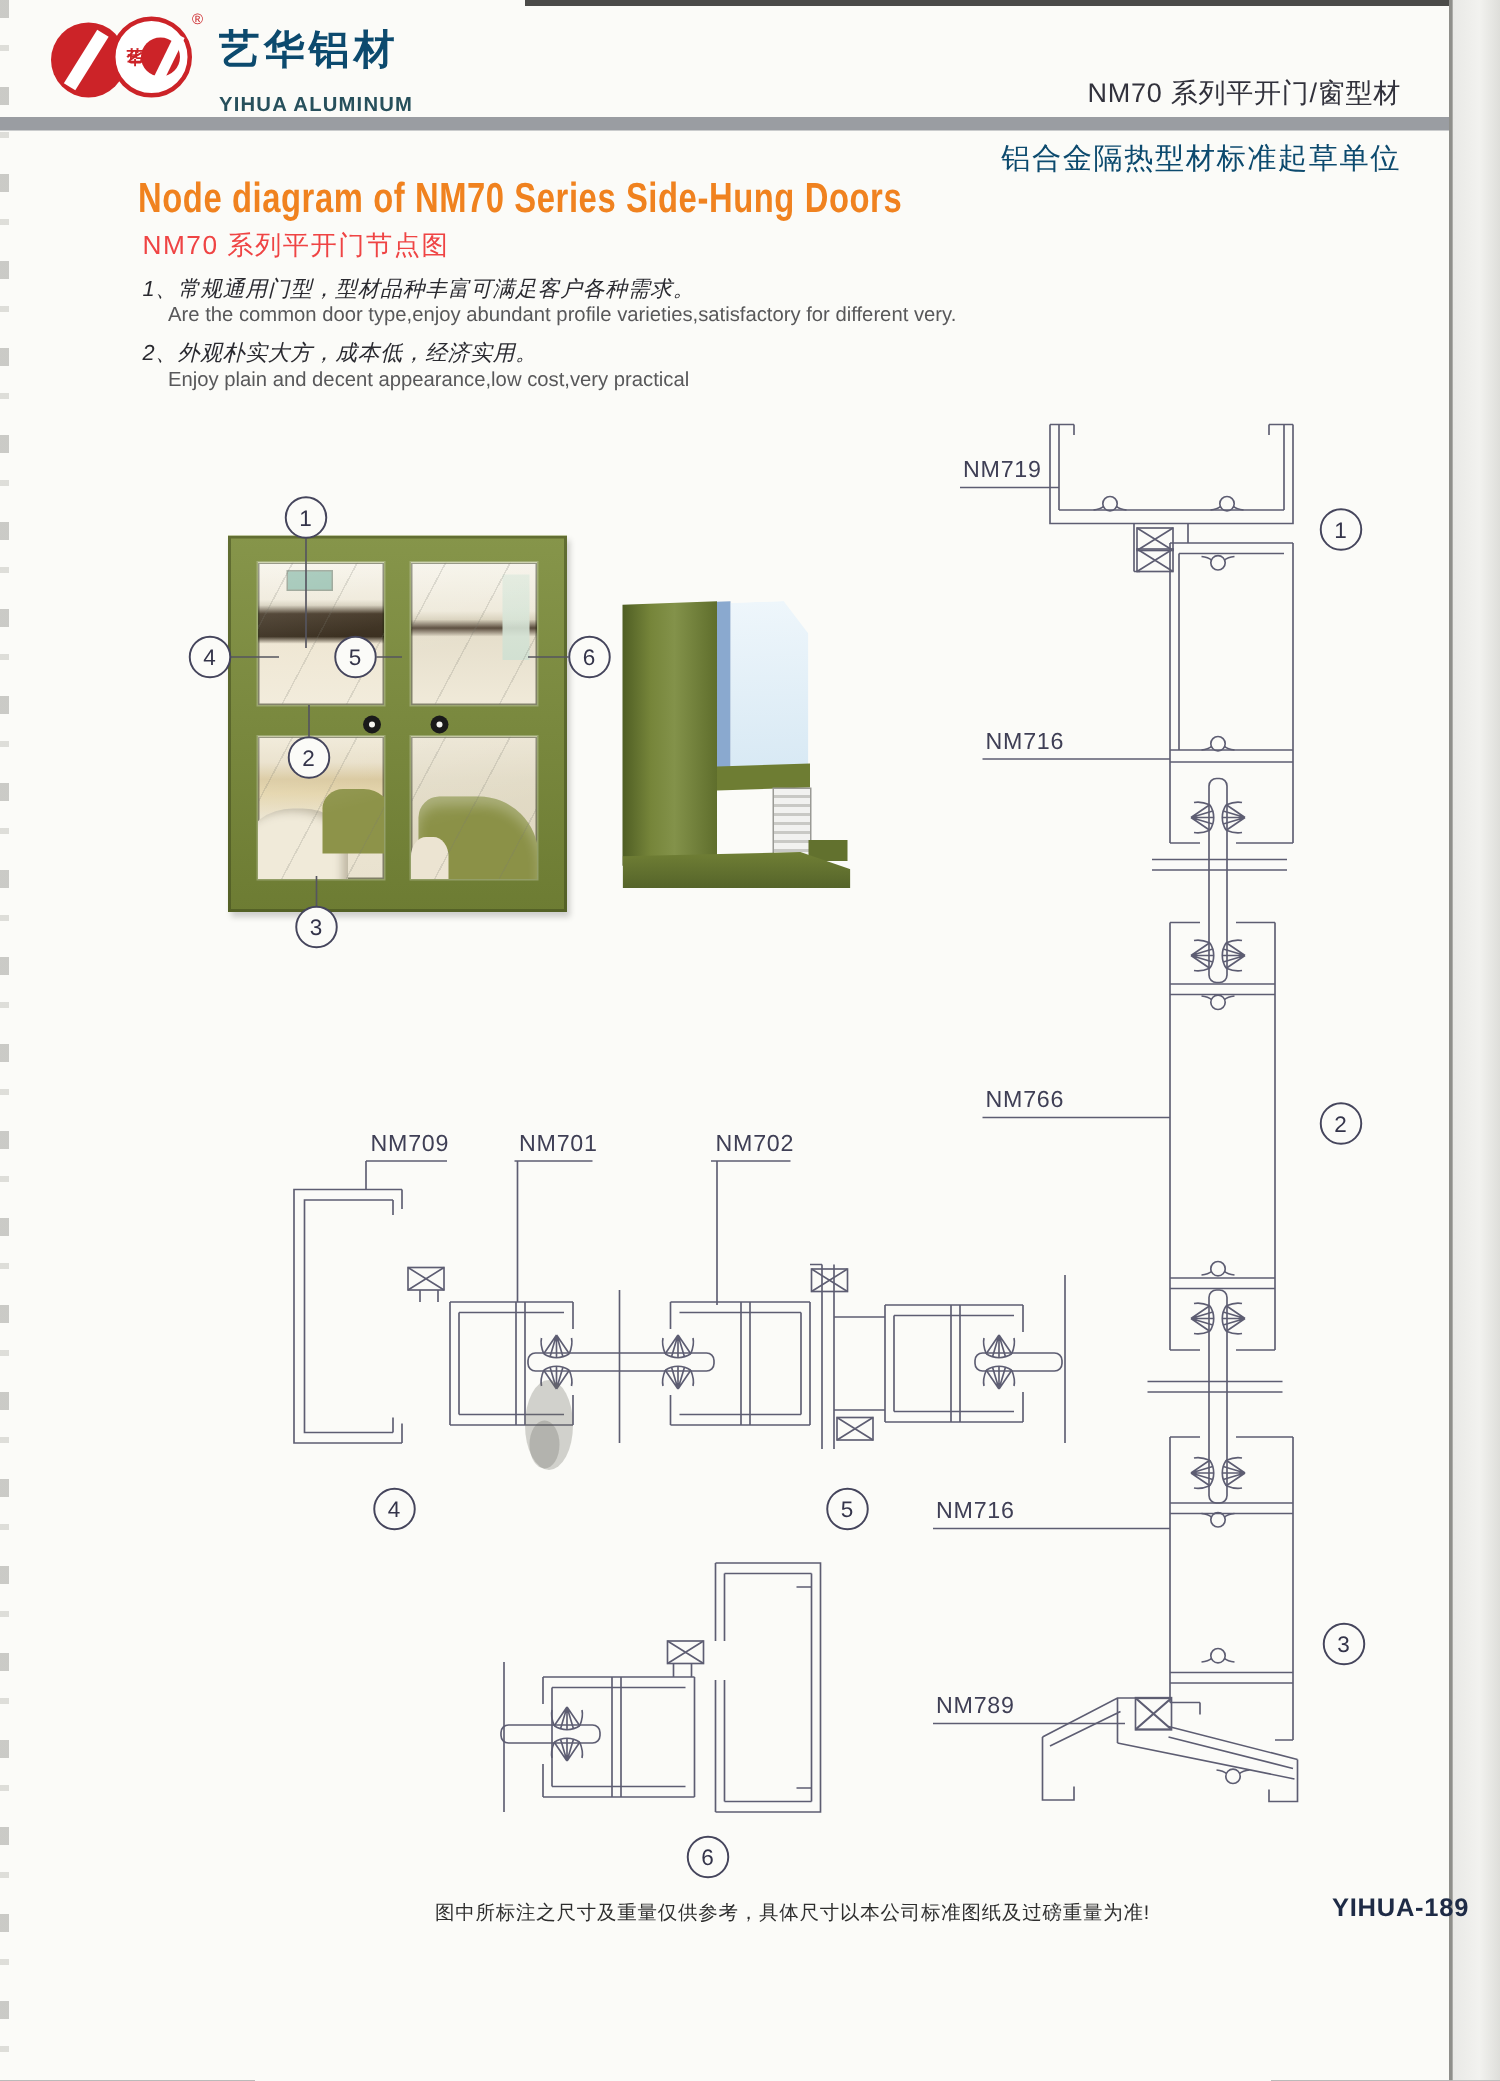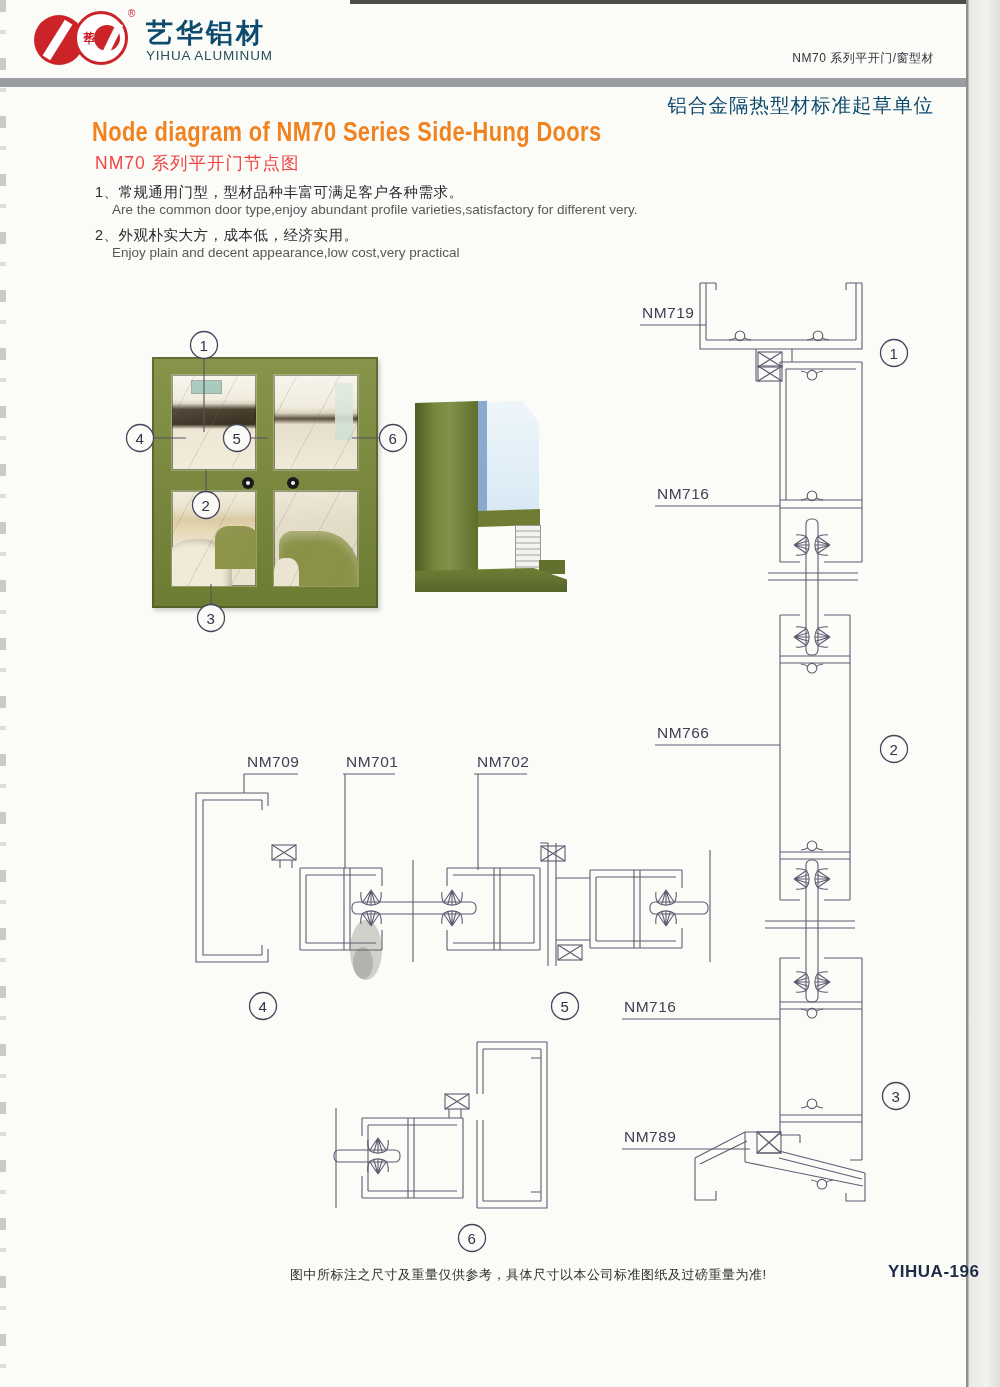--- a/index.html
+++ b/index.html
@@ -17,29 +17,29 @@
   .lm-c1{position:absolute;left:0;top:7px;width:50px;height:50px;border-radius:50%;background:#cc2328;}
   .lm-c1::after{content:"";position:absolute;left:19px;top:4px;width:9px;height:42px;background:#fff;transform:rotate(32deg);}
   .lm-c2{position:absolute;left:40px;top:3px;width:54px;height:54px;border-radius:50%;border:3px solid #cc2328;background:#fff;box-sizing:border-box;}
   .lm-c2::before{content:"";position:absolute;right:5px;top:11px;width:26px;height:26px;border-radius:50%;background:#cc2328;}
   .lm-c2::after{content:"";position:absolute;right:9px;top:8px;width:7px;height:34px;background:#fff;transform:rotate(26deg);}
   .lm-seal{position:absolute;left:46px;top:14px;width:16px;height:40px;color:#cc2328;font-size:11px;
       writing-mode:vertical-rl;letter-spacing:2px;font-weight:bold;z-index:2;}
   .lm-reg{position:absolute;left:94px;top:0;font-size:10px;color:#cc2328;}
   .logo-text{margin-left:8px;padding-top:11px;}
   .lt-cn{font-size:27px;font-weight:bold;color:#0c4a6e;letter-spacing:3px;line-height:1.05;}
-  .lt-en{font-size:13.5px;font-weight:normal;color:#27505c;letter-spacing:.8px;margin-top:1px;}
-  .hdr-series{position:absolute;top:50px;right:66px;font-size:12px;color:#32323c;letter-spacing:.5px;}
+  .lt-en{font-size:13.5px;font-weight:bold;color:#27505c;letter-spacing:.8px;margin-top:15px;}
+  .hdr-series{position:absolute;top:50px;right:66px;font-size:18px;color:#32323c;letter-spacing:.5px;}
   .hdr-bar{position:absolute;left:0;top:78px;width:966px;height:9px;background:#9a9da2;}
   .hdr-cert{position:absolute;top:92px;right:66px;font-size:19.5px;color:#0c4a6e;letter-spacing:1px;}
   
   .title-en{position:absolute;left:92px;top:116px;font-size:28px;font-weight:bold;color:#f0821f;
       transform:scaleX(.78);transform-origin:left top;letter-spacing:.5px;white-space:nowrap;}
   .title-cn{position:absolute;left:95px;top:151px;font-size:17.5px;color:#ef4444;letter-spacing:1px;}
-  .feat-cn{position:absolute;left:95px;font-size:14.5px;color:#2a2a30;letter-spacing:.5px;}
+  .feat-cn{position:absolute;left:95px;font-size:14.5px;color:#2a2a30;letter-spacing:.5px;font-style:italic;}
   .feat-en{position:absolute;left:112px;font-size:13.5px;color:#58585a;}
   .f1cn{top:183px;} .f1en{top:202px;} .f2cn{top:226px;} .f2en{top:245px;}
   
   .photo{position:absolute;left:152px;top:357px;width:226px;height:251px;
       background:linear-gradient(180deg,#86954a,#6d7c33);box-shadow:inset 0 0 0 2px rgba(60,70,25,.5), 2px 3px 4px rgba(0,0,0,.18);}
   .pane{position:absolute;box-shadow:inset 0 0 0 1px rgba(40,45,15,.55),0 0 0 1px rgba(255,255,255,.25);overflow:hidden;}
   .pane::after{content:"";position:absolute;inset:0;
       background:repeating-linear-gradient(118deg,rgba(255,255,255,0) 0 20px,rgba(120,120,110,.20) 20px 21px,rgba(255,255,255,0) 21px 38px),
                  linear-gradient(165deg,rgba(255,255,255,.18),rgba(255,255,255,0) 55%);}
   .p-ul{left:20px;top:18px;width:84px;height:95px;
@@ -309,15 +309,15 @@
 
     <text class="num" x="204" y="350.5">1</text>
     <text class="num" x="206" y="510.5">2</text>
     <text class="num" x="211" y="623.5">3</text>
     <text class="num" x="140" y="443.5">4</text>
     <text class="num" x="237" y="443.5">5</text>
     <text class="num" x="393" y="443.5">6</text>
   </svg>
 
   <div class="foot-disc">图中所标注之尺寸及重量仅供参考，具体尺寸以本公司标准图纸及过磅重量为准!</div>
-  <div class="foot-page">YIHUA-196</div>
+  <div class="foot-page">YIHUA-189</div>
 
 </div>
 
 </body></html>

